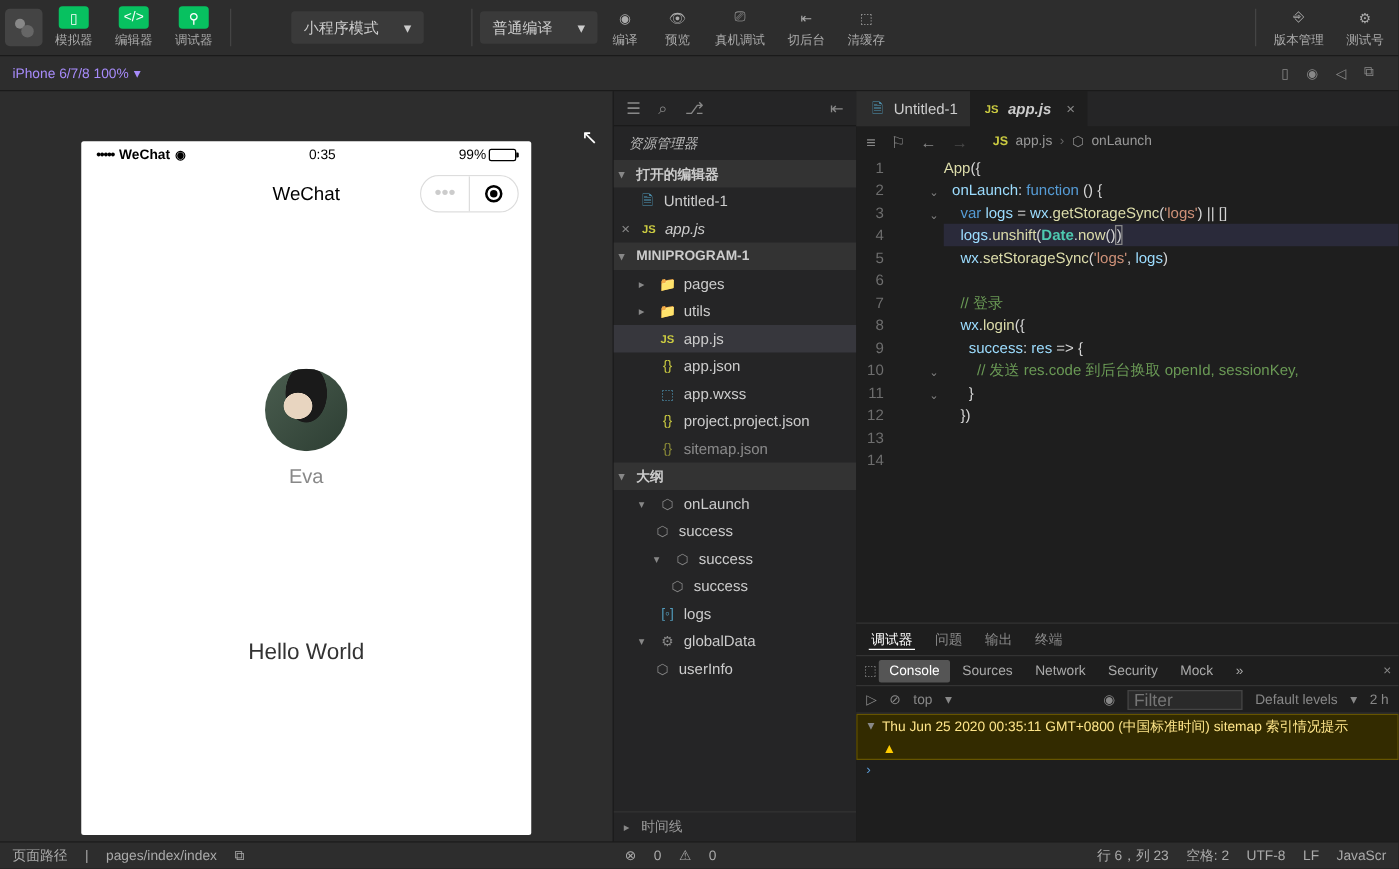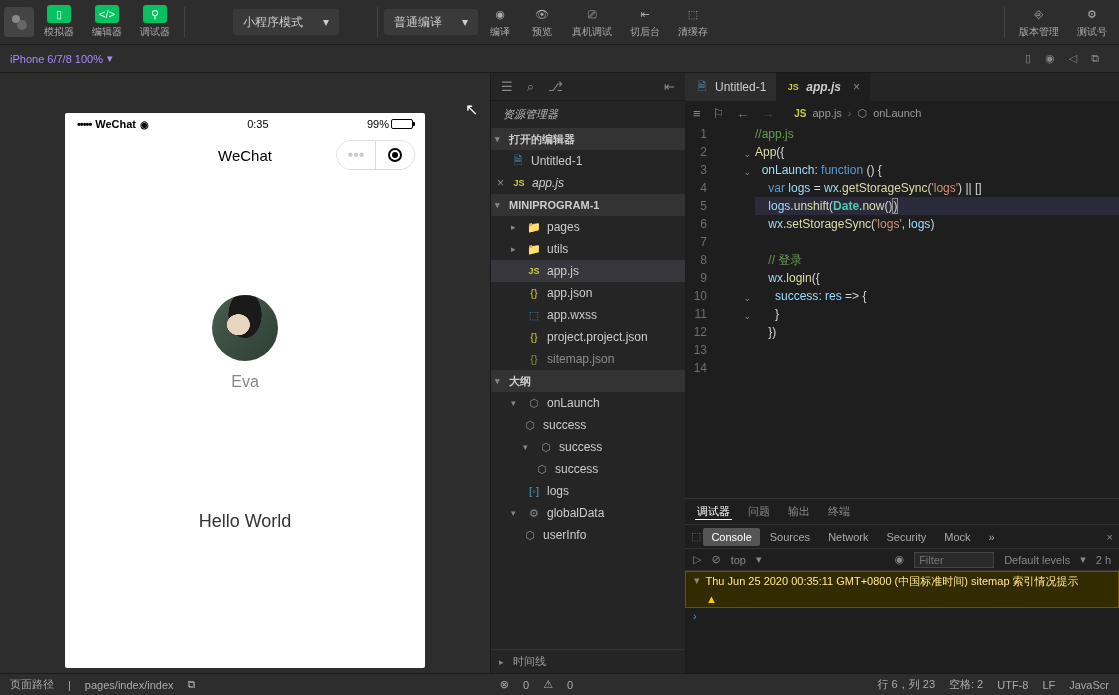--- a/index.html
+++ b/index.html
@@ -99,21 +99,21 @@
 
 
 .bottom-panel { height: 175px; border-top: 1px solid #333; display: flex; flex-direction: column; background: #1e1e1e; }
 .bp-tabs { height: 26px; display: flex; align-items: center; gap: 14px; padding: 0 10px; border-bottom: 1px solid #333; font-size: 11px; }
 .bp-tab { color: #888; cursor: pointer; padding: 0 2px; }
 .bp-tab.active { color: #fff; border-bottom: 1px solid #fff; }
 .dev-tabs { height: 24px; display: flex; align-items: center; gap: 2px; padding: 0 6px; font-size: 11px; border-bottom: 1px solid #333; }
 .dev-tab { padding: 3px 8px; color: #aaa; cursor: pointer; border-radius: 2px; }
 .dev-tab.active { background: #555; color: #fff; }
 .console-bar { height: 22px; display: flex; align-items: center; gap: 10px; padding: 0 8px; border-bottom: 1px solid #333; font-size: 11px; color: #888; }
-.console-filter { width: 80px; height: 16px; background: #2a2a2a; border: 1px solid #444; color: #888; padding: 0 4px; font-size: 11px; }
+.console-filter { width: 92px; height: 16px; background: #2a2a2a; border: 1px solid #444; color: #888; padding: 0 4px; font-size: 14px; }
 .console-msgs { flex: 1; overflow: auto; font-family: Consolas, monospace; font-size: 11px; }
 .msg-group { border: 1px solid #665500; background: #332b00; color: #ffe68a; }
 .msg-line { padding: 2px 8px; display: flex; gap: 6px; }
 .msg-arrow { color: #888; }
 .warn-tri { color: #ffcc00; }
 .prompt-line { padding: 2px 8px; color: #5b9bd5; }
 
 
 .status-footer { height: 22px; background: #2d2d2d; display: flex; align-items: center; padding: 0 10px; gap: 14px; font-size: 11px; color: #aaa; border-top: 1px solid #1a1a1a; }
 .sf-spacer { flex: 1; }
@@ -394,30 +394,30 @@
         <div class="fold-btn"></div>
           <div class="fold-btn"></div>
           <div class="fold-btn"></div>
         <div class="fold-btn"></div>
           <div class="fold-btn"></div>
           <div class="fold-btn"></div>
         <div class="fold-btn">⌄</div>
         <div class="fold-btn">⌄</div>
       </div>
       <div class="code-lines">
-        <div><span class="c-comment">//app.js</span></div>
         <div><span class="c-fn">App</span><span class="c-punc">({</span></div>
         <div>  <span class="c-var">onLaunch</span><span class="c-punc">: </span><span class="c-kw">function</span><span class="c-punc"> () {</span></div>
         <div>    <span class="c-kw">var</span> <span class="c-var">logs</span> <span class="c-punc">=</span> <span class="c-var">wx</span><span class="c-punc">.</span><span class="c-fn">getStorageSync</span><span class="c-punc">(</span><span class="c-str">'logs'</span><span class="c-punc">) || []</span></div>
         <div class="hl">    <span class="c-var">logs</span><span class="c-punc">.</span><span class="c-fn">unshift</span><span class="c-punc">(</span><span class="c-obj">Date</span><span class="c-punc">.</span><span class="c-fn">now</span><span class="c-punc">()</span><span style="border:1px solid #888" class="c-punc">)</span></div>
         <div>    <span class="c-var">wx</span><span class="c-punc">.</span><span class="c-fn">setStorageSync</span><span class="c-punc">(</span><span class="c-str">'logs'</span><span class="c-punc">, </span><span class="c-var">logs</span><span class="c-punc">)</span></div>
         <div> </div>
         <div>    <span class="c-comment">// 登录</span></div>
         <div>    <span class="c-var">wx</span><span class="c-punc">.</span><span class="c-fn">login</span><span class="c-punc">({</span></div>
         <div>      <span class="c-var">success</span><span class="c-punc">: </span><span class="c-var">res</span><span class="c-punc"> =&gt; {</span></div>
+        <div>        <span class="c-comment">// 发送 res.code 到后台换取 openId, sessionKey,</span></div>
         <div>      <span class="c-punc">}</span></div>
         <div>    <span class="c-punc">})</span></div>
       </div>
     </div>
 
     <div class="bottom-panel">
       <div class="bp-tabs">
         <span class="bp-tab active">调试器</span>
         <span class="bp-tab">问题</span>
         <span class="bp-tab">输出</span>

